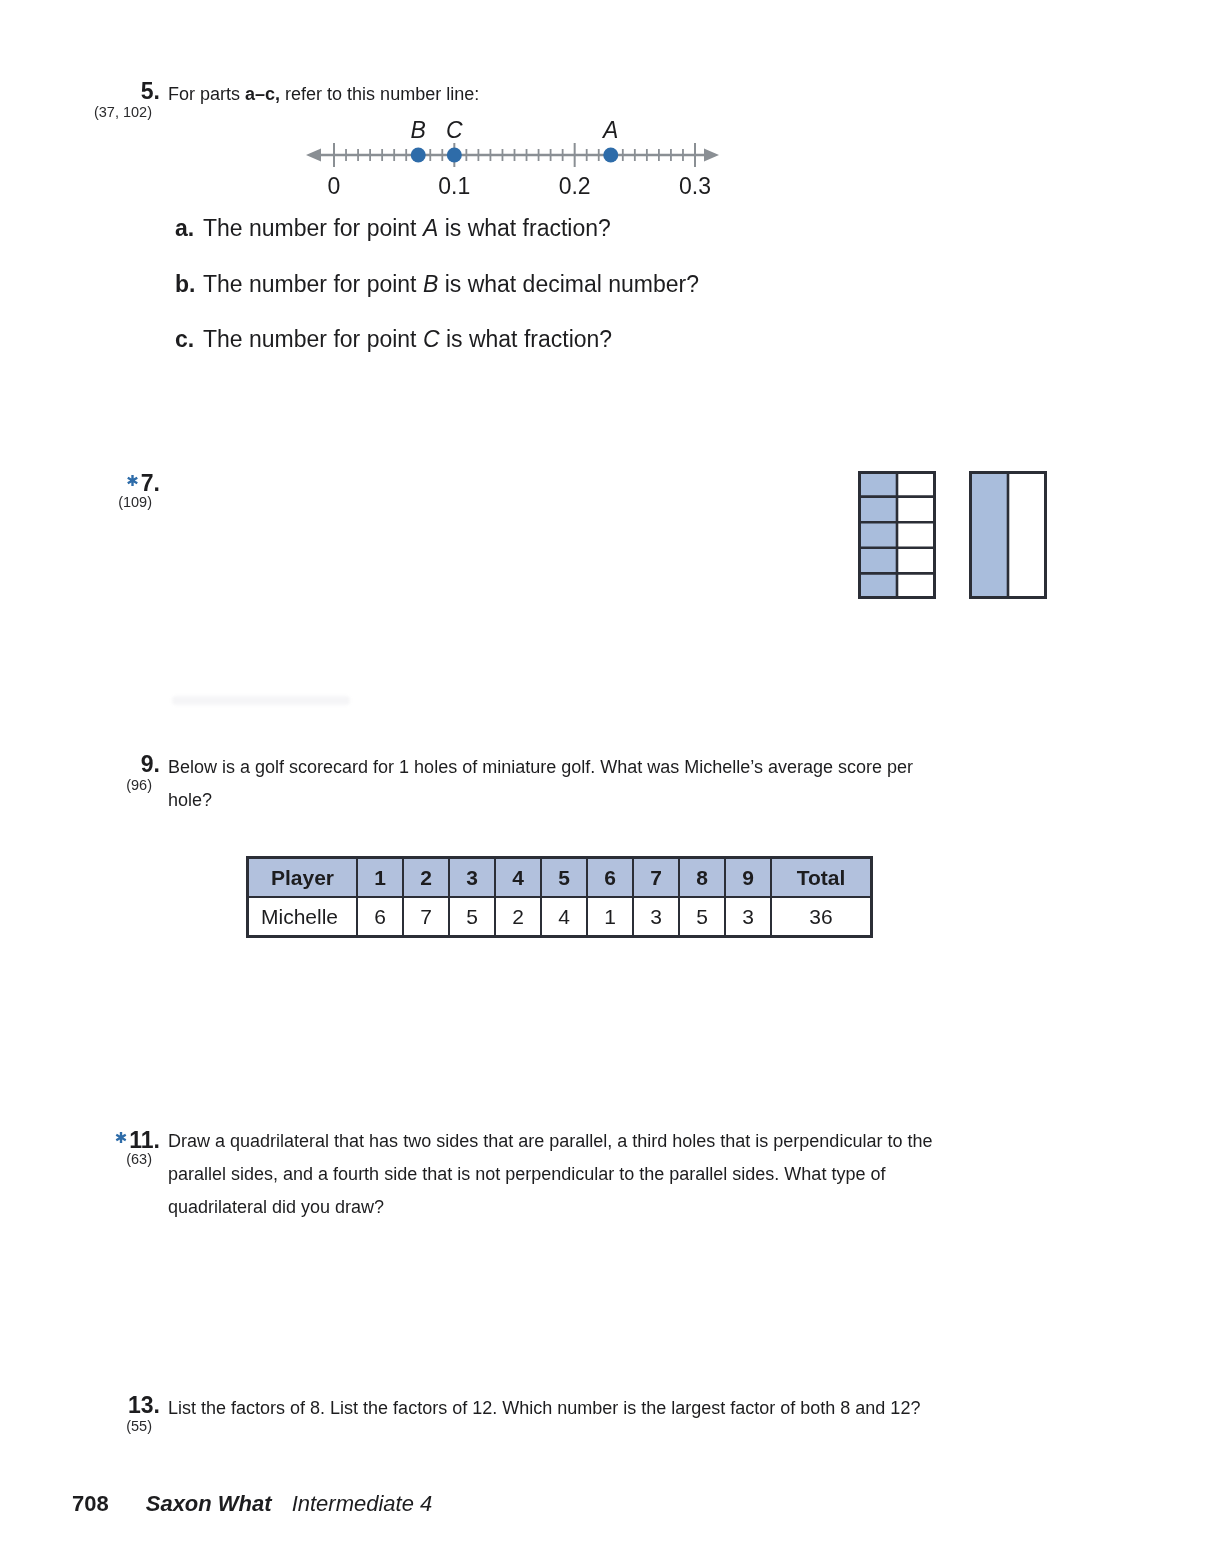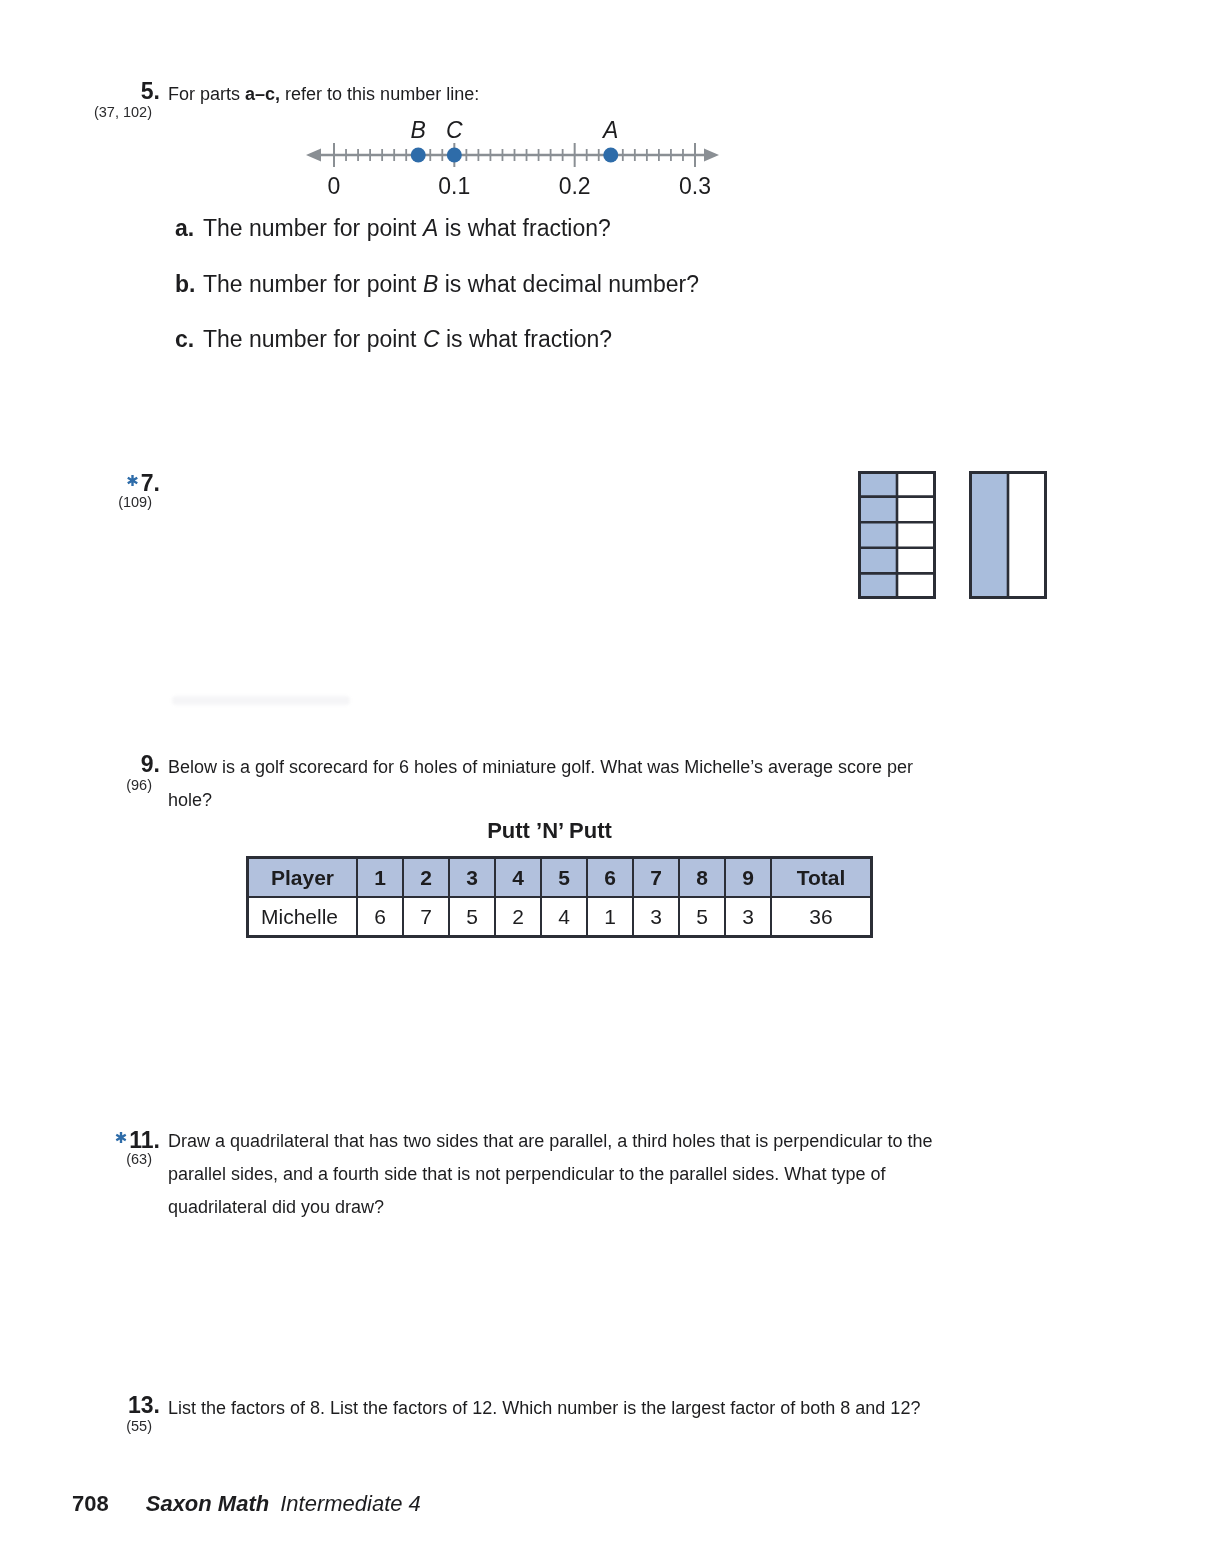--- a/index.html
+++ b/index.html
@@ -26,21 +26,21 @@
     border:3px solid var(--border-dark,#2b2e36);}
   .golf-table th,.golf-table td{border:2px solid var(--border-dark,#2b2e36);height:37px;text-align:center;
     font-size:21px;padding:0;font-weight:normal;}
   .golf-table th{background:var(--table-header-bg,#b2c1dd);font-weight:bold;}
   .col-player{width:107px;} .col-hole{width:44px;} .col-total{width:98px;}
   .cell-player{text-align:left !important;padding-left:12px !important;}
   
   .footer{position:absolute;left:72px;top:1491px;font-size:22px;white-space:nowrap;}
   .footer .pgnum{font-weight:bold;}
   .footer .series{font-weight:bold;font-style:italic;margin-left:37px;}
-  .footer .book{font-style:italic;margin-left:11px;}
+  .footer .book{font-style:italic;margin-left:20px;}
   .bleed{position:absolute;left:172px;top:696px;width:178px;height:9px;background:rgba(110,120,135,0.07);
     border-radius:4px;filter:blur(1.5px);}
 </style>
 </head>
 <body>
 
 <div class="page">
 
   <div class="problem" style="top:78px;">
     <div class="pnum">5.</div>
@@ -136,24 +136,23 @@
         <line x1="39" y1="0" x2="39" y2="128" stroke="#2b2e36" stroke-width="2.6"></line>
         <rect x="1.5" y="1.5" width="75" height="125" fill="none" stroke="#2b2e36" stroke-width="3"></rect>
       </svg>
   </div>
 
   <div class="bleed"></div>
 
   <div class="problem" style="top:751px;">
     <div class="pnum">9.</div>
     <div class="pref">(96)</div>
-    <div class="pbody w775">Below is a golf scorecard for 6 holes of miniature golf. What was Michelle’s average score per hole?</div>
-  </div>
-
-  <div class="table-title">Putt ’N’ Putt</div>
+    <div class="pbody w775">Below is a golf scorecard for 1 holes of miniature golf. What was Michelle’s average score per hole?</div>
+  </div>
+
   <table class="golf-table">
     <thead>
         <tr id="golf-head">
           <th class="col-player">Player</th>
           <th class="col-hole">1</th>
           <th class="col-hole">2</th>
           <th class="col-hole">3</th>
           <th class="col-hole">4</th>
           <th class="col-hole">5</th>
           <th class="col-hole">6</th>
@@ -186,16 +185,16 @@
     <div class="pbody w778">Draw a quadrilateral that has two sides that are parallel, a third holes that is perpendicular to the parallel sides, and a fourth side that is not perpendicular to the parallel sides. What type of quadrilateral did you draw?</div>
   </div>
 
   <div class="problem" style="top:1392px;">
     <div class="pnum">13.</div>
     <div class="pref">(55)</div>
     <div class="pbody w812">List the factors of 8. List the factors of 12. Which number is the largest factor of both 8 and 12?</div>
   </div>
 
   <div class="footer">
-    <span class="pgnum">708</span><span class="series">Saxon Math</span><span class="book">Intermediate 4</span>
+    <span class="pgnum">708</span><span class="series">Saxon What</span><span class="book">Intermediate 4</span>
   </div>
 
 </div>
 
 </body></html>

